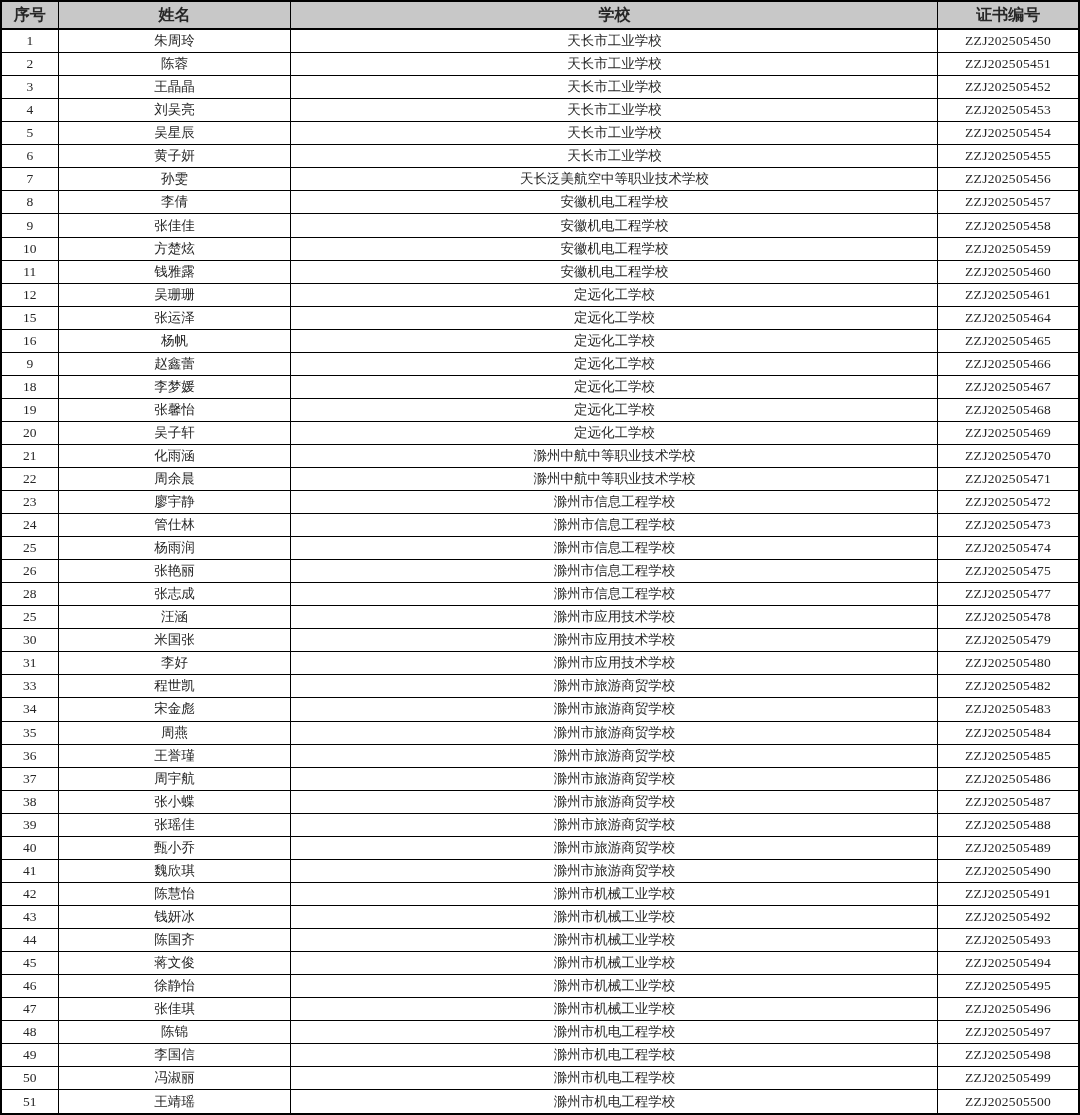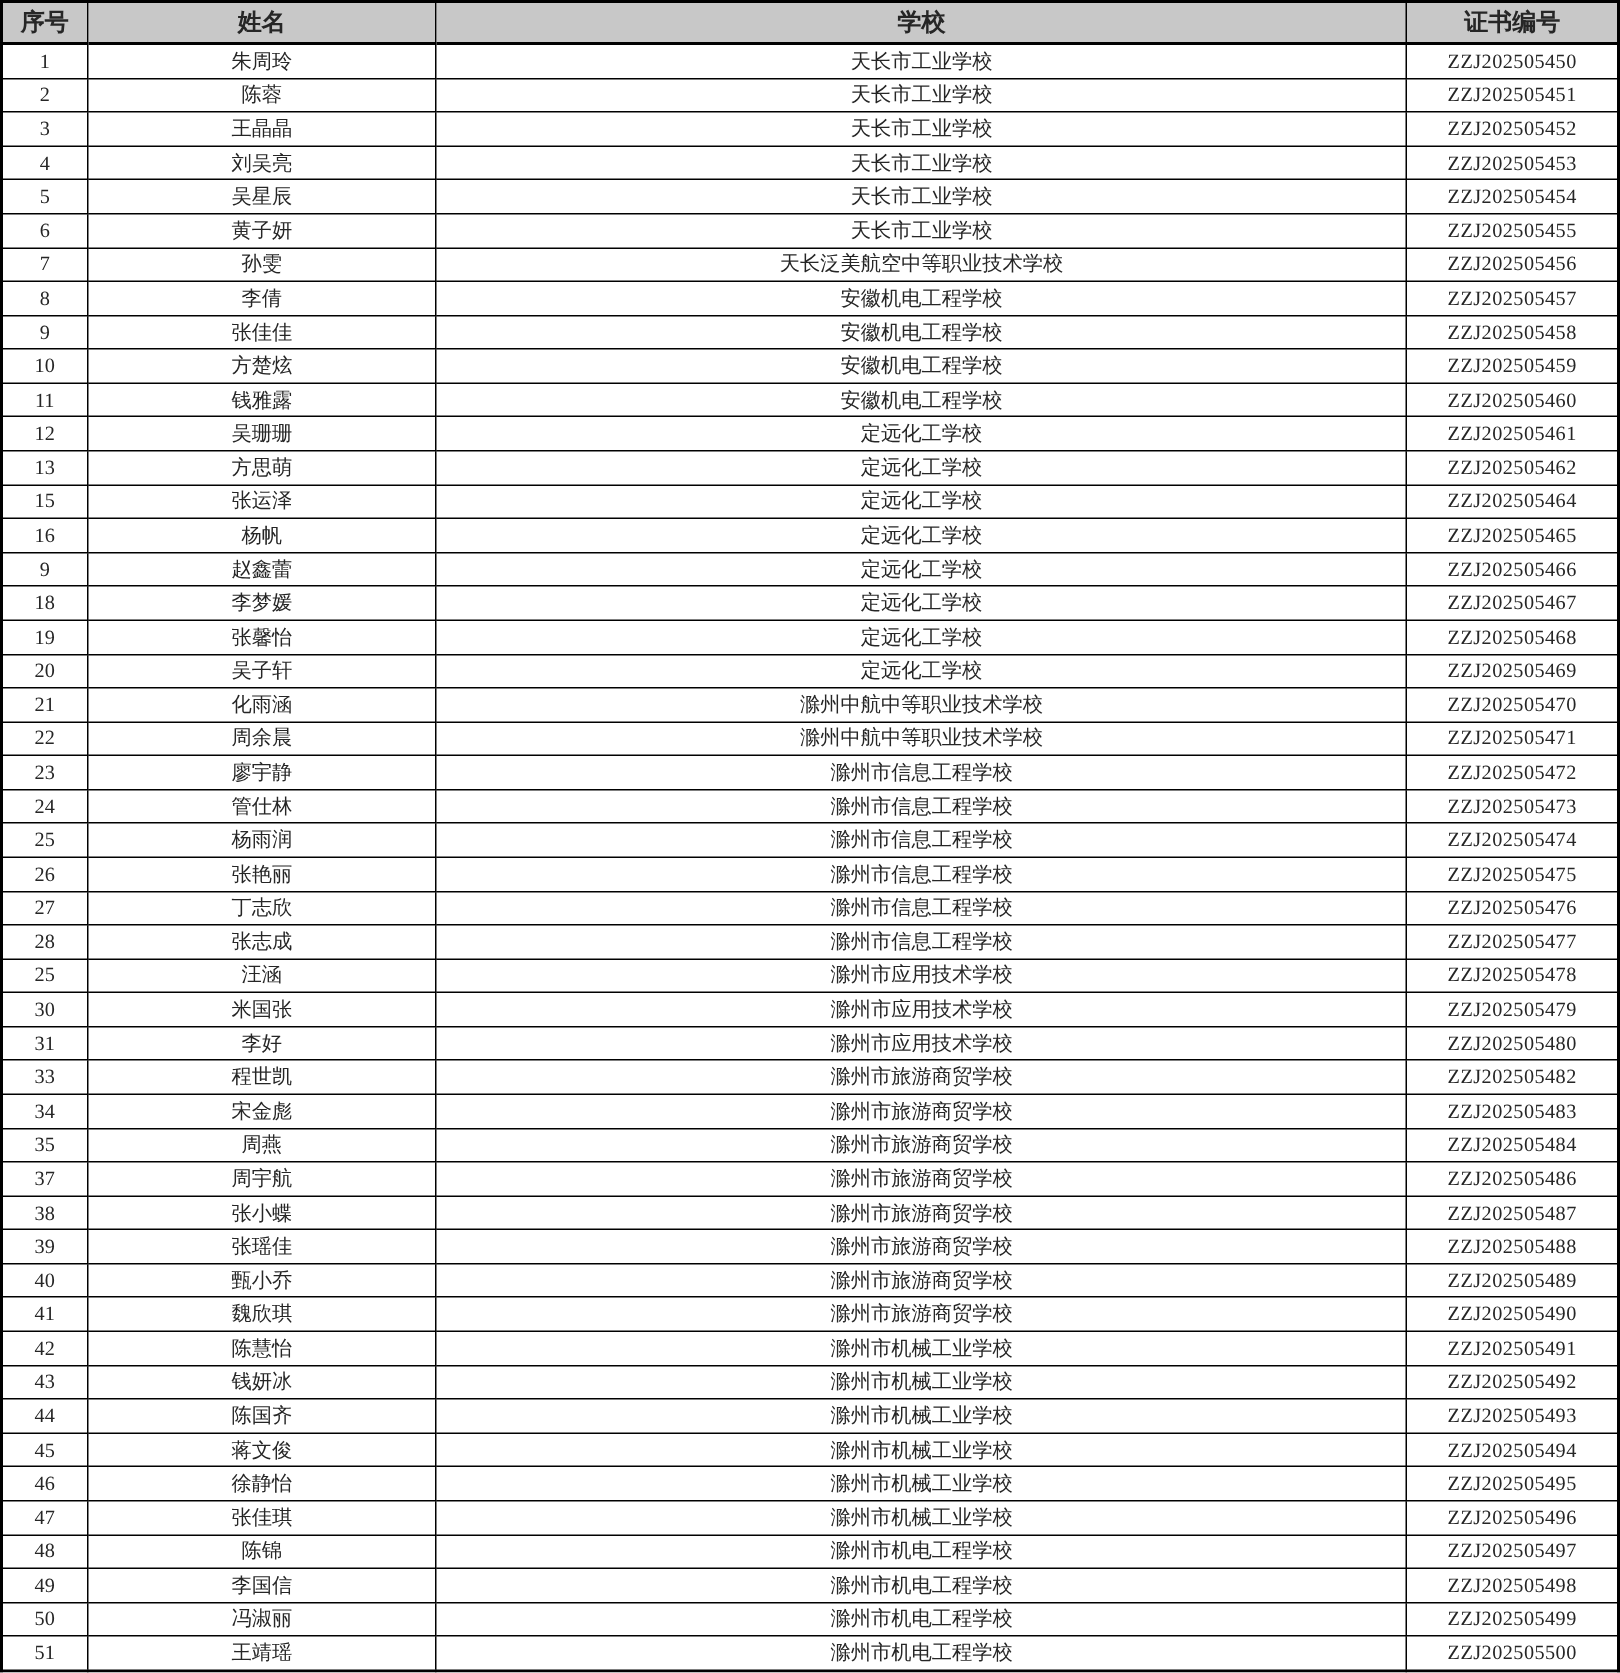--- a/index.html
+++ b/index.html
@@ -143,26 +143,20 @@
     <td class="col-cert">ZZJ202505460</td>
   </tr>
 
   <tr>
     <td class="col-no">12</td>
     <td class="col-name">吴珊珊</td>
     <td class="col-school">定远化工学校</td>
     <td class="col-cert">ZZJ202505461</td>
   </tr>
 
-  <tr>
-    <td class="col-no">13</td>
-    <td class="col-name">方思萌</td>
-    <td class="col-school">定远化工学校</td>
-    <td class="col-cert">ZZJ202505462</td>
-  </tr>
 
 
   <tr>
     <td class="col-no">15</td>
     <td class="col-name">张运泽</td>
     <td class="col-school">定远化工学校</td>
     <td class="col-cert">ZZJ202505464</td>
   </tr>
 
   <tr>
@@ -235,26 +229,20 @@
     <td class="col-cert">ZZJ202505474</td>
   </tr>
 
   <tr>
     <td class="col-no">26</td>
     <td class="col-name">张艳丽</td>
     <td class="col-school">滁州市信息工程学校</td>
     <td class="col-cert">ZZJ202505475</td>
   </tr>
 
-  <tr>
-    <td class="col-no">27</td>
-    <td class="col-name">丁志欣</td>
-    <td class="col-school">滁州市信息工程学校</td>
-    <td class="col-cert">ZZJ202505476</td>
-  </tr>
 
   <tr>
     <td class="col-no">28</td>
     <td class="col-name">张志成</td>
     <td class="col-school">滁州市信息工程学校</td>
     <td class="col-cert">ZZJ202505477</td>
   </tr>
 
   <tr>
     <td class="col-no">25</td>
@@ -292,20 +280,26 @@
     <td class="col-cert">ZZJ202505483</td>
   </tr>
 
   <tr>
     <td class="col-no">35</td>
     <td class="col-name">周燕</td>
     <td class="col-school">滁州市旅游商贸学校</td>
     <td class="col-cert">ZZJ202505484</td>
   </tr>
 
+  <tr>
+    <td class="col-no">36</td>
+    <td class="col-name">王誉瑾</td>
+    <td class="col-school">滁州市旅游商贸学校</td>
+    <td class="col-cert">ZZJ202505485</td>
+  </tr>
 
   <tr>
     <td class="col-no">37</td>
     <td class="col-name">周宇航</td>
     <td class="col-school">滁州市旅游商贸学校</td>
     <td class="col-cert">ZZJ202505486</td>
   </tr>
 
   <tr>
     <td class="col-no">38</td>

